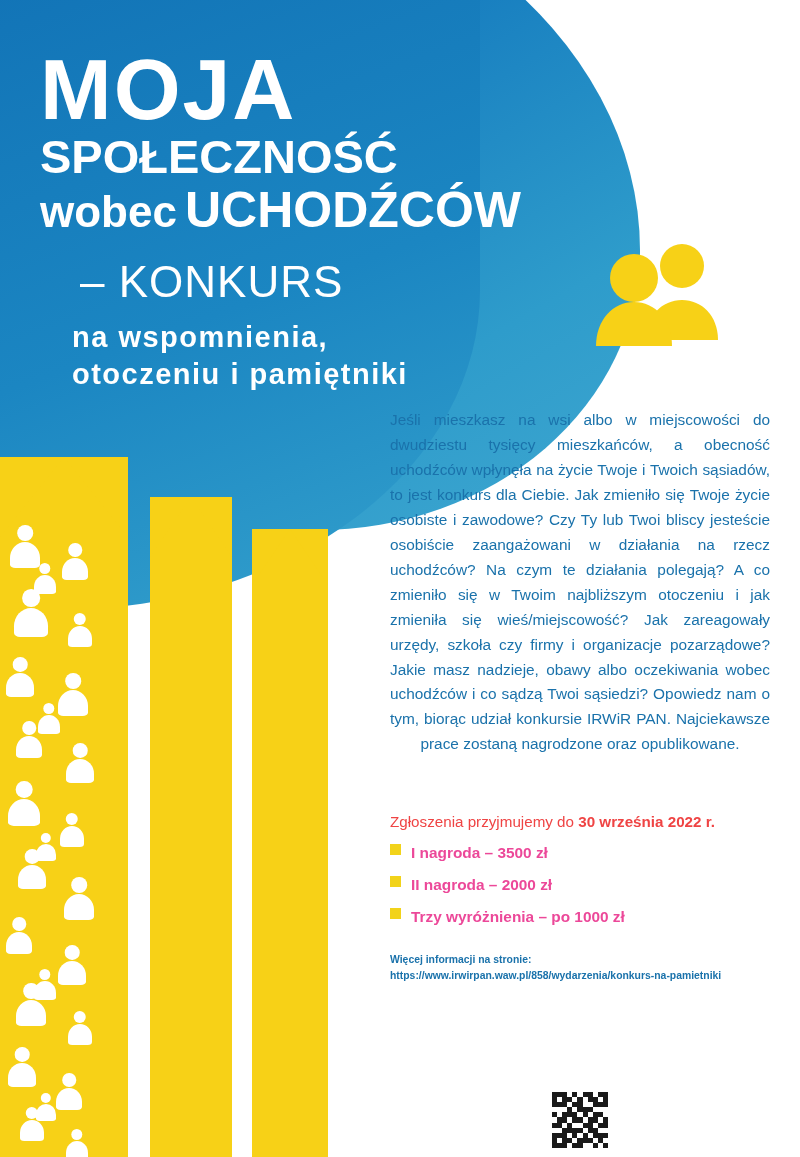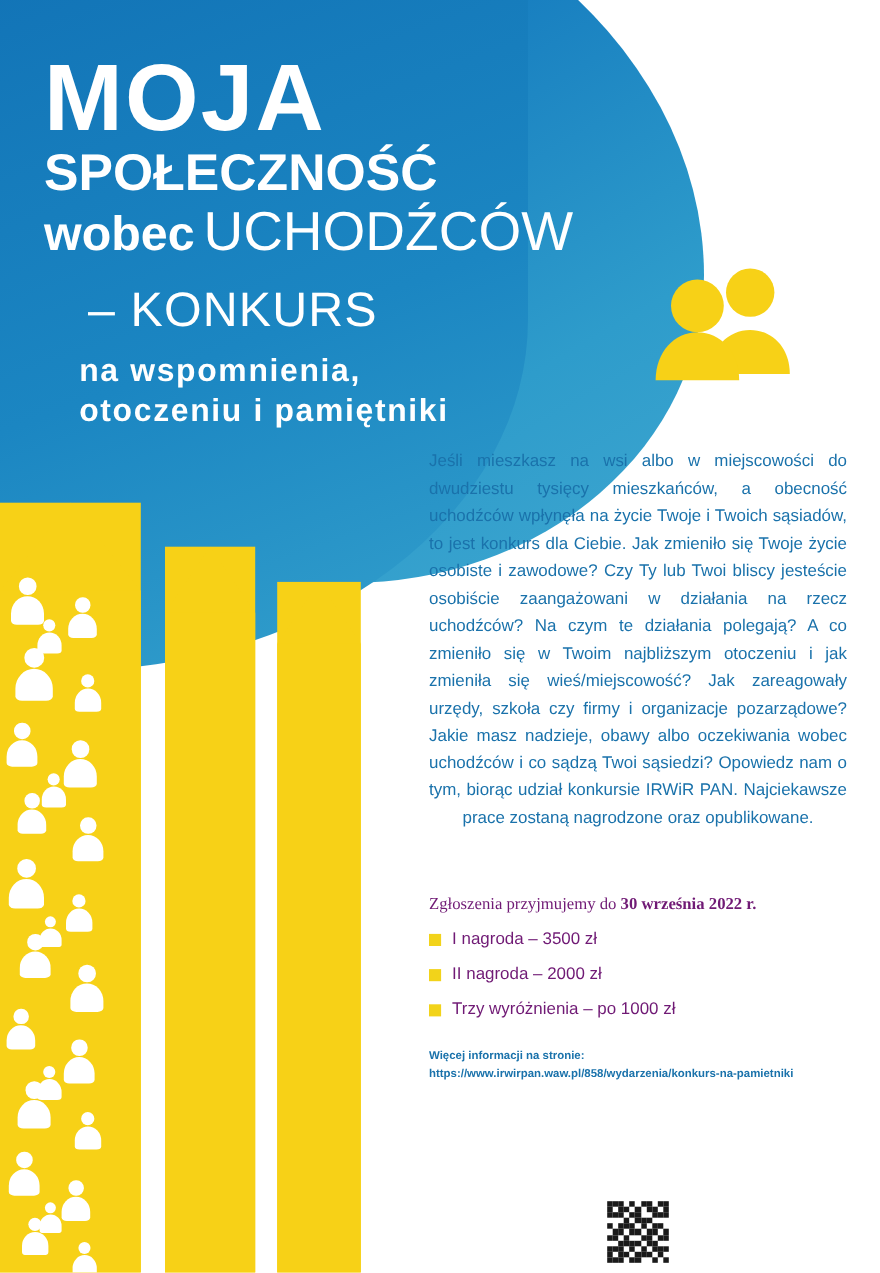--- a/index.html
+++ b/index.html
@@ -138,21 +138,21 @@
     margin: 0 0 4px 0;
   }
   .h-wobec {
     font-size: 44px;
     font-weight: 700;
     line-height: 1.05;
     margin: 0 0 22px 0;
   }
   .h-wobec .strong {
     font-size: 50px;
-    font-weight: 400;
+    font-weight: 700;
     margin-left: 8px;
   }
   .h-konkurs {
     font-size: 44px;
     font-weight: 400;
     letter-spacing: 1px;
     line-height: 1.05;
     margin: 0 0 14px 40px;
   }
   .h-sub {
@@ -176,44 +176,42 @@
     line-height: 1.62;
     text-align: justify;
     text-align-last: center;
     color: #1a72ab;
     margin: 0;
     font-weight: 500;
   }
   .deadline {
     margin-top: 56px;
     font-size: 15.2px;
-    color: #701a75;
+    color: #ef4444;
     font-weight: 500;
-    font-family: Liberation Serif, serif;
   }
   .deadline b { font-weight: 800; }
 
   .prizes-title {
     margin-top: 48px;
     font-size: 15.6px;
     font-weight: 800;
     color: #1a72ab;
     line-height: 1.35;
   }
   .prize-list {
     margin: 14px 0 0 0;
     padding: 0;
     list-style: none;
   }
   .prize-list li {
     display: flex;
-    align-items: center;
     font-size: 15.4px;
-    color: #701a75;
-    font-weight: 400;
+    color: #ec4899;
+    font-weight: 700;
     margin-bottom: 14px;
   }
   .bullet {
     width: 11px;
     height: 11px;
     background: #f2d31a;
     margin-right: 10px;
     flex: 0 0 auto;
   }
   .more-info {

